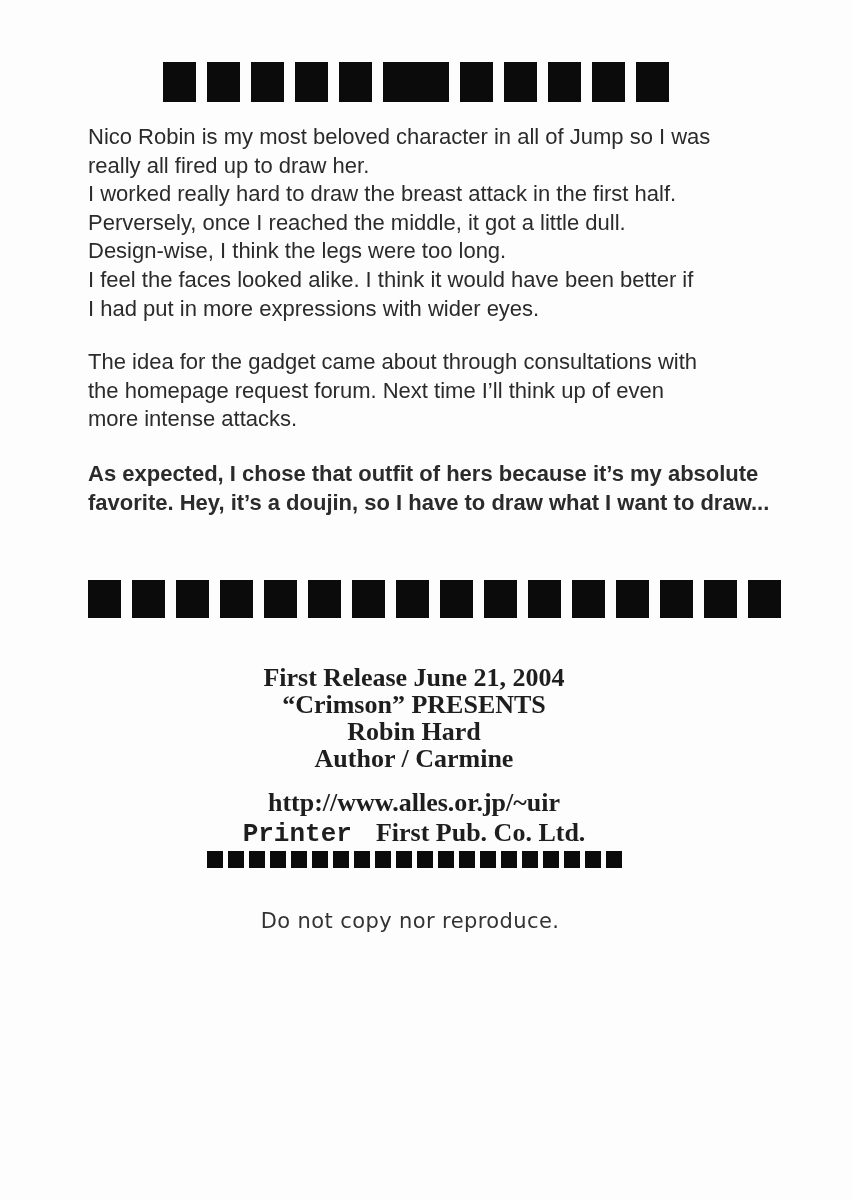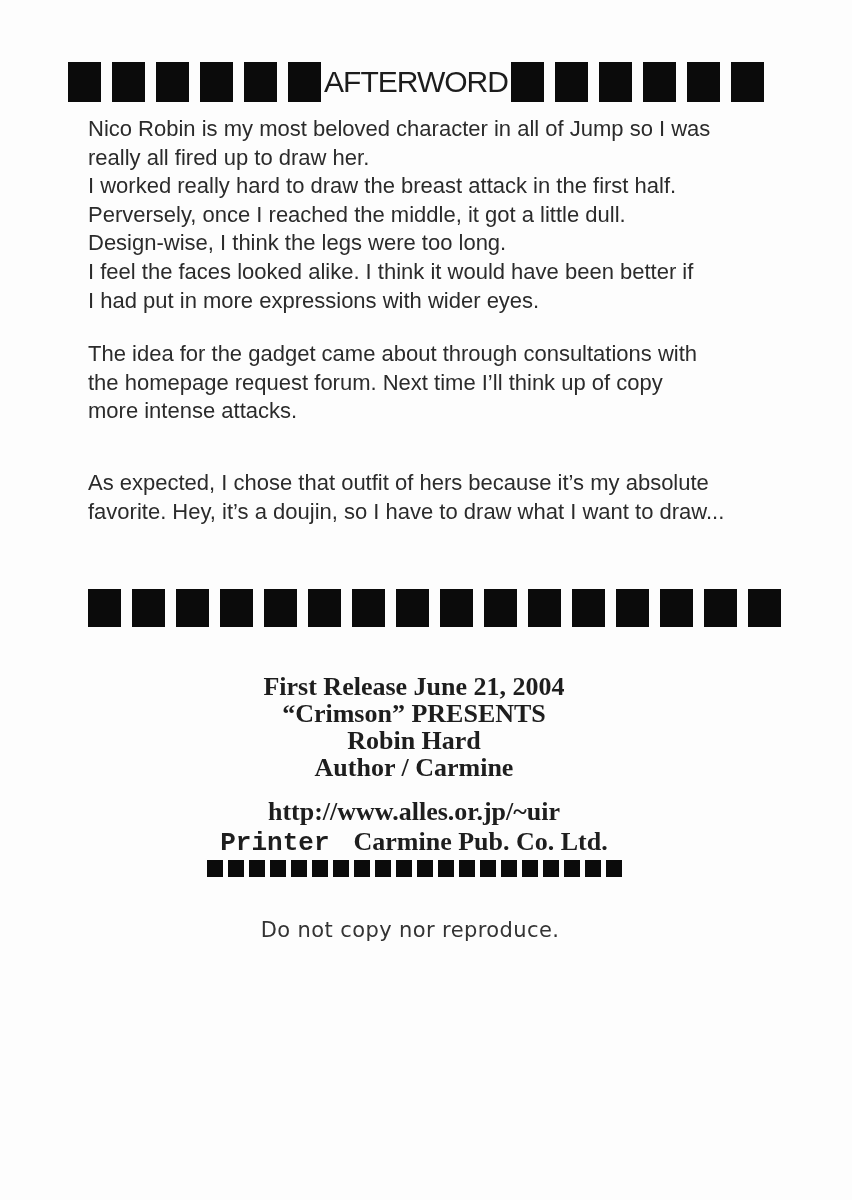--- a/index.html
+++ b/index.html
@@ -41,24 +41,24 @@
     white-space: nowrap;
   }
   
   .body-text {
     margin: 0 8px 0 88px;
     font-size: 22px;
     line-height: 28.6px;
     color: #2b2b2b;
     white-space: pre-line;
   }
-  .p1 { margin-top: 13px; }
+  .p1 { margin-top: 21px; }
   .p2 { margin-top: 25px; }
   .p3 { margin-top: 26px; }
-  .p4 { margin-top: 43px; }
+  .p4 { margin-top: 26px; font-weight: bold; }
   
   .divider {
     margin-top: 63px;
     display: flex;
     gap: 11px;
     justify-content: center;
     position: relative;
     left: 8px;
   }
   .divider .sq { width: 33px; height: 38px; }
@@ -104,41 +104,40 @@
 
   <div class="header">
     <div class="squares">
         <span class="sq"></span>
         <span class="sq"></span>
         <span class="sq"></span>
         <span class="sq"></span>
         <span class="sq"></span>
         <span class="sq"></span>
       </div>
-    <h1 class="header-title">AFTERWORD</h1>
     <div class="squares">
         <span class="sq"></span>
         <span class="sq"></span>
         <span class="sq"></span>
         <span class="sq"></span>
         <span class="sq"></span>
         <span class="sq"></span>
       </div>
   </div>
 
   <p class="body-text p1">Nico Robin is my most beloved character in all of Jump so I was
 really all fired up to draw her.
 I worked really hard to draw the breast attack in the first half.
 Perversely, once I reached the middle, it got a little dull.
 Design-wise, I think the legs were too long.
 I feel the faces looked alike.  I think it would have been better if
 I had put in more expressions with wider eyes.</p>
 
   <p class="body-text p2">The idea for the gadget came about through consultations with
-the homepage request forum. Next time I’ll think up of copy
+the homepage request forum. Next time I’ll think up of even
 more intense attacks.</p>
 
 
   <p class="body-text p4">As expected, I chose that outfit of hers because it’s my absolute
 favorite. Hey, it’s a doujin, so I have to draw what I want to draw...</p>
 
   <div class="divider">
       <span class="sq"></span>
       <span class="sq"></span>
       <span class="sq"></span>
@@ -157,21 +156,21 @@
       <span class="sq"></span>
     </div>
 
   <div class="colophon">
     <div class="colophon-line">First Release June 21, 2004</div>
     <div class="colophon-line">“Crimson” PRESENTS</div>
     <div class="colophon-line">Robin Hard</div>
     <div class="colophon-line">Author / Carmine</div>
     <div class="colophon-line colophon-url">http://www.alles.or.jp/~uir</div>
     <div class="colophon-line colophon-printer">
-      <span class="printer-label">Printer</span><span>Carmine Pub. Co. Ltd.</span>
+      <span class="printer-label">Printer</span><span>First Pub. Co. Ltd.</span>
     </div>
     <div class="squares small-squares">
         <span class="sq"></span>
         <span class="sq"></span>
         <span class="sq"></span>
         <span class="sq"></span>
         <span class="sq"></span>
         <span class="sq"></span>
         <span class="sq"></span>
         <span class="sq"></span>

